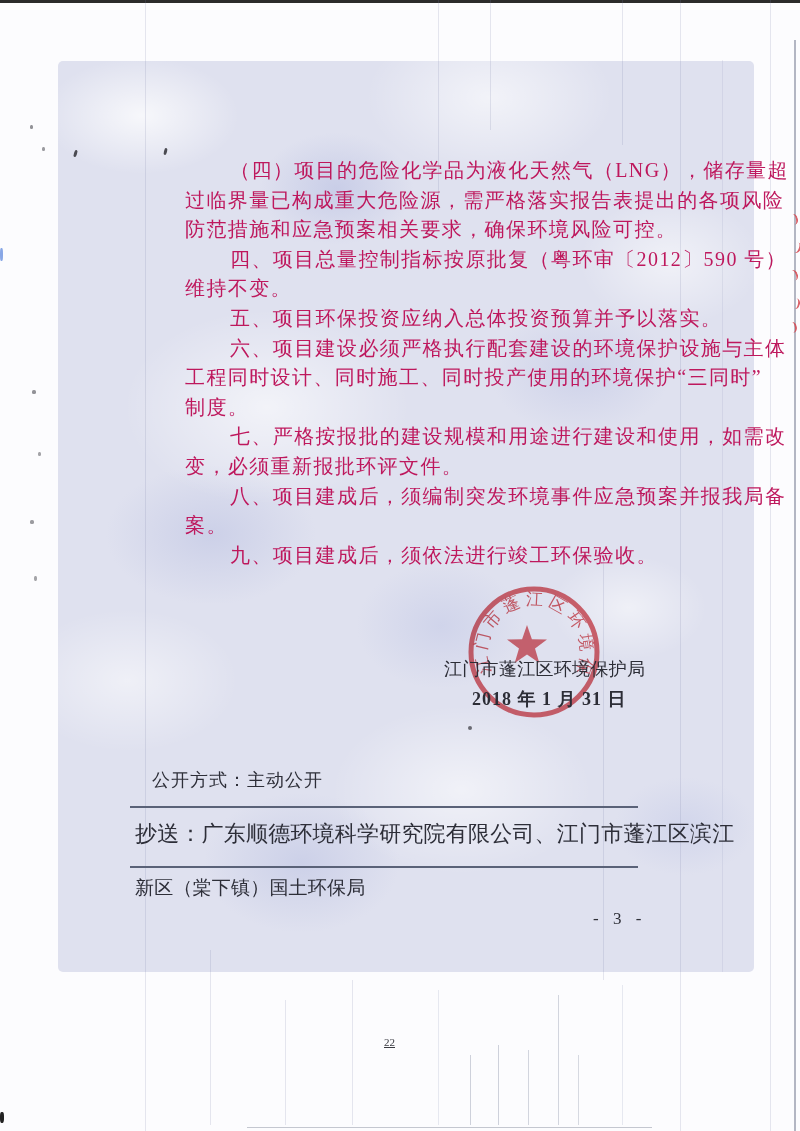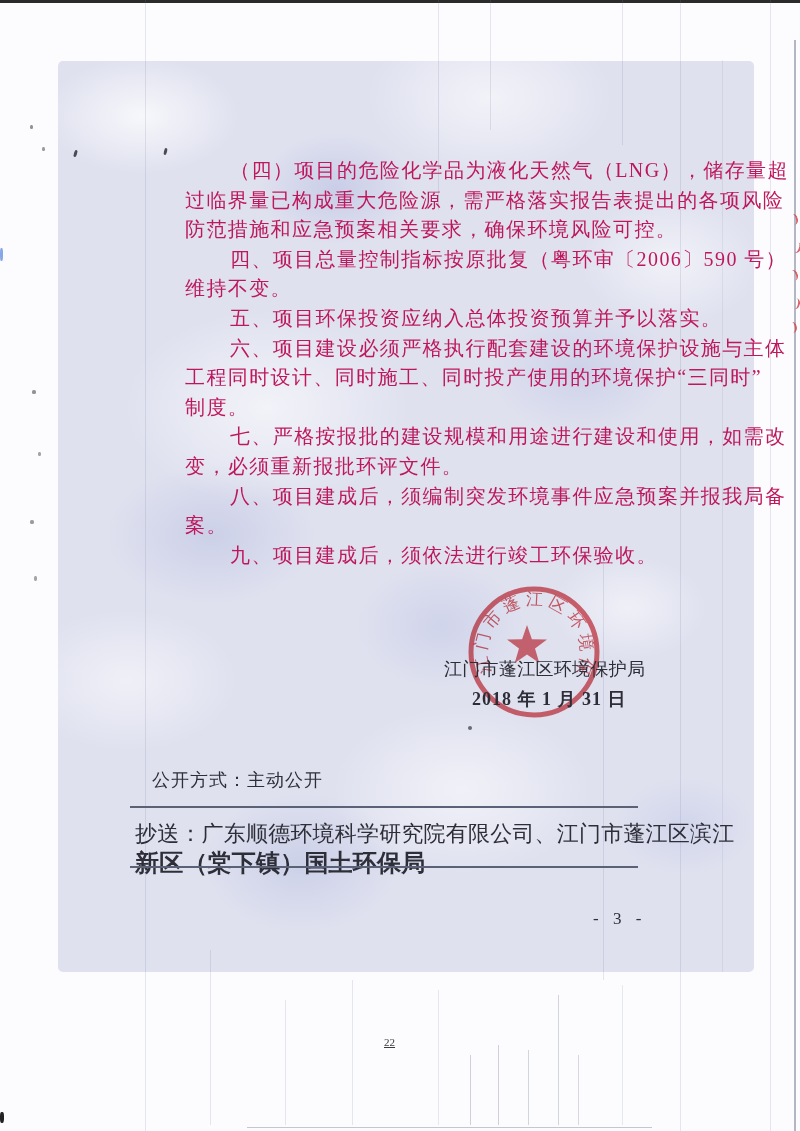--- a/index.html
+++ b/index.html
@@ -34,21 +34,21 @@
     font-size:20px;line-height:29.6px;letter-spacing:1.4px;color:#be185d;margin-left:46px;
   }
   .body-text .ln{white-space:nowrap;}
   .body-text .indent{padding-left:45px;}
   .sig{position:absolute;left:444px;top:657px;font-size:18px;letter-spacing:.3px;color:#2c2d36;white-space:nowrap;}
   .sig-date{position:absolute;left:472px;top:687px;font-size:18px;letter-spacing:1px;color:#2c2d36;white-space:nowrap;font-weight:bold;}
   .seal{position:absolute;left:459px;top:577px;mix-blend-mode:multiply;opacity:.93;}
   .disclosure{position:absolute;left:152px;top:768px;font-size:18px;letter-spacing:1px;white-space:nowrap;}
   .rule{position:absolute;left:130px;width:508px;height:2px;background:#5a6278;}
   .cc1{position:absolute;left:135px;top:819px;font-size:22px;letter-spacing:.2px;white-space:nowrap;}
-  .cc2{position:absolute;left:135px;top:847px;font-size:24px;letter-spacing:.2px;white-space:nowrap;font-weight:bold;}
+  .cc2{position:absolute;left:135px;top:875px;font-size:19px;letter-spacing:.2px;white-space:nowrap;}
   .pagenum{position:absolute;left:593px;top:909px;font-size:17px;letter-spacing:5px;color:#2f3038;white-space:nowrap;}
   .scannum{position:absolute;left:384px;top:1036px;font-size:11px;color:#3a3b42;text-decoration:underline;}
   .speck{position:absolute;background:#4b4b52;border-radius:40%;}
   .redmark{position:absolute;width:7px;height:11px;border-right:2px solid rgba(214,69,78,.85);border-radius:60%;}
   .bottomline{position:absolute;left:247px;top:1127px;width:405px;height:1px;background:rgba(140,146,162,.5);}
 </style>
 </head>
 <body>
 
 <div class="page">
@@ -74,21 +74,21 @@
   <div class="streak" style="left:680px;top:0;height:1131px;"></div>
   <div class="streak" style="left:722px;top:60px;height:912px;opacity:.7;"></div>
   <div class="streak" style="left:770px;top:0;height:1131px;"></div>
   <div class="streak dark" style="left:794px;top:40px;height:1091px;"></div>
   <div class="bottomline"></div>
 
   <div class="body-text">
     <div class="ln indent">（四）项目的危险化学品为液化天然气（LNG），储存量超</div>
     <div class="ln">过临界量已构成重大危险源，需严格落实报告表提出的各项风险</div>
     <div class="ln">防范措施和应急预案相关要求，确保环境风险可控。</div>
-    <div class="ln indent">四、项目总量控制指标按原批复（粤环审〔2006〕590 号）</div>
+    <div class="ln indent">四、项目总量控制指标按原批复（粤环审〔2012〕590 号）</div>
     <div class="ln">维持不变。</div>
     <div class="ln indent">五、项目环保投资应纳入总体投资预算并予以落实。</div>
     <div class="ln indent">六、项目建设必须严格执行配套建设的环境保护设施与主体</div>
     <div class="ln">工程同时设计、同时施工、同时投产使用的环境保护“三同时”</div>
     <div class="ln">制度。</div>
     <div class="ln indent">七、严格按报批的建设规模和用途进行建设和使用，如需改</div>
     <div class="ln">变，必须重新报批环评文件。</div>
     <div class="ln indent">八、项目建成后，须编制突发环境事件应急预案并报我局备</div>
     <div class="ln">案。</div>
     <div class="ln indent">九、项目建成后，须依法进行竣工环保验收。</div>

